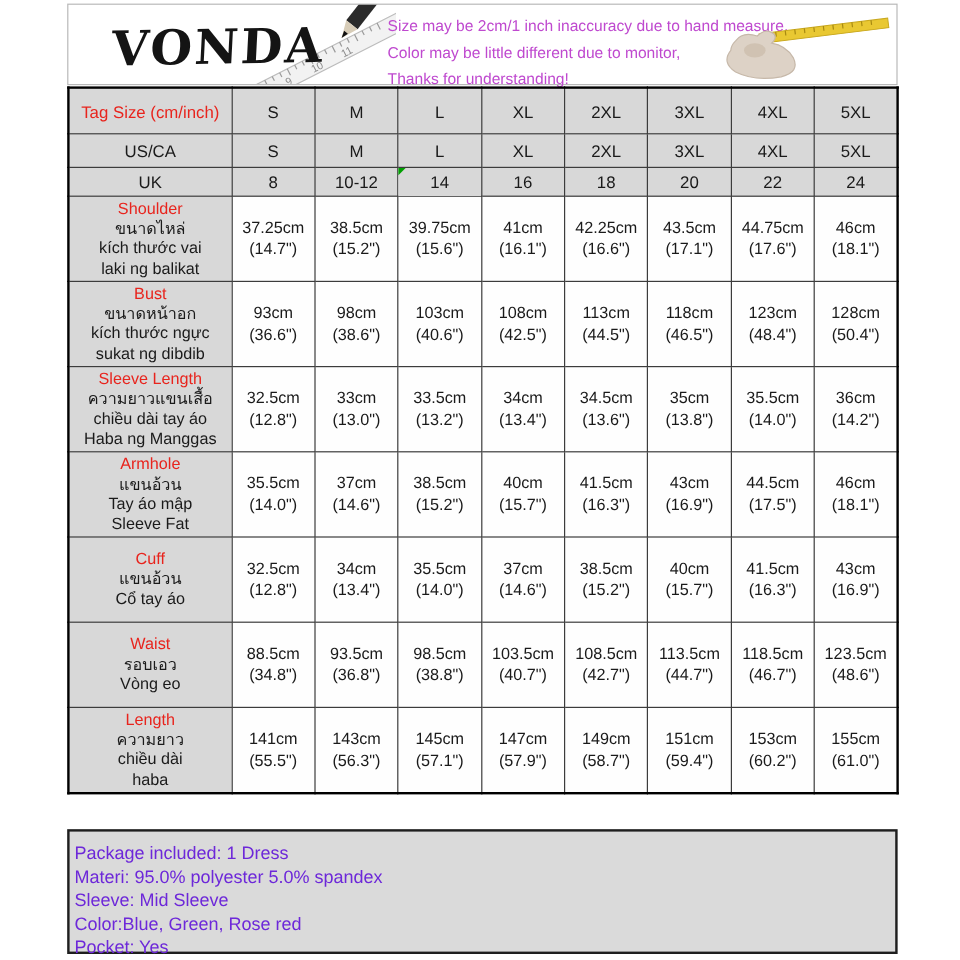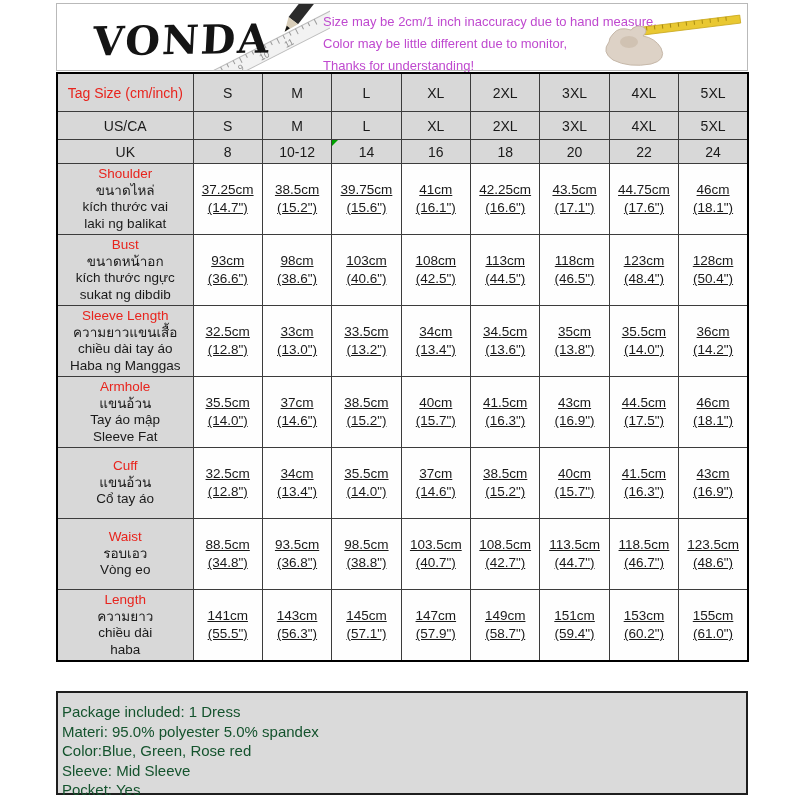--- a/index.html
+++ b/index.html
@@ -37,32 +37,32 @@
   .size-table td{border:1px solid #3c3c3c;padding:0;vertical-align:middle;}
   .hdr td{background:#d8d8d8;font-size:14px;}
   .hr1 td{height:37px;margin-left:34px;}
   .hr2 td{height:27px;}
   .hr3 td{height:23px;}
   .hr4 td{height:23px;}
   .label-cell{background:#d8d8d8;}
   .red{color:#e8241d;}
   .mrow{height:71px;margin-left:11px;}
   .mrow .label-cell{font-size:13.5px;line-height:16.5px;padding:2px 1px;}
-  .val-cell{background:#fefefe;font-size:13.5px;line-height:18px;text-decoration:underline;}
+  .val-cell{background:#fefefe;font-size:13.5px;line-height:18px;}
   .rel{position:relative;}
   .green-tri{
     position:absolute;left:0;top:0;width:0;height:0;
     border-top:6px solid #00a000;border-right:6px solid transparent;
   }
 
   
   .footer{
     position:absolute;left:56px;top:691px;width:692px;height:104px;
     box-sizing:border-box;background:#dadada;border:2px solid #1e1e1e;
-    padding:9px 6px 0 4px;font-size:15px;line-height:19.5px;color:#14532d;
+    padding:9px 6px 0 4px;font-size:15px;line-height:19.5px;color:#6d28d9;
   }
 </style>
 </head>
 <body>
 
 <div class="page">
 
   <div class="banner">
     <span class="pencil-ruler">
       <svg width="125" height="66" viewBox="0 0 125 66">
@@ -456,18 +456,18 @@
             <div>155cm</div>
             <div>(61.0")</div>
           </td>
         </tr>
       </tbody>
   </table>
 
   <div class="footer">
     <div>Package included: 1 Dress</div>
     <div>Materi: 95.0% polyester 5.0% spandex</div>
+    <div>Sleeve: Mid Sleeve</div>
     <div>Color:Blue, Green, Rose red</div>
-    <div>Sleeve: Mid Sleeve</div>
     <div>Pocket: Yes</div>
   </div>
 
 </div>
 
 </body></html>

